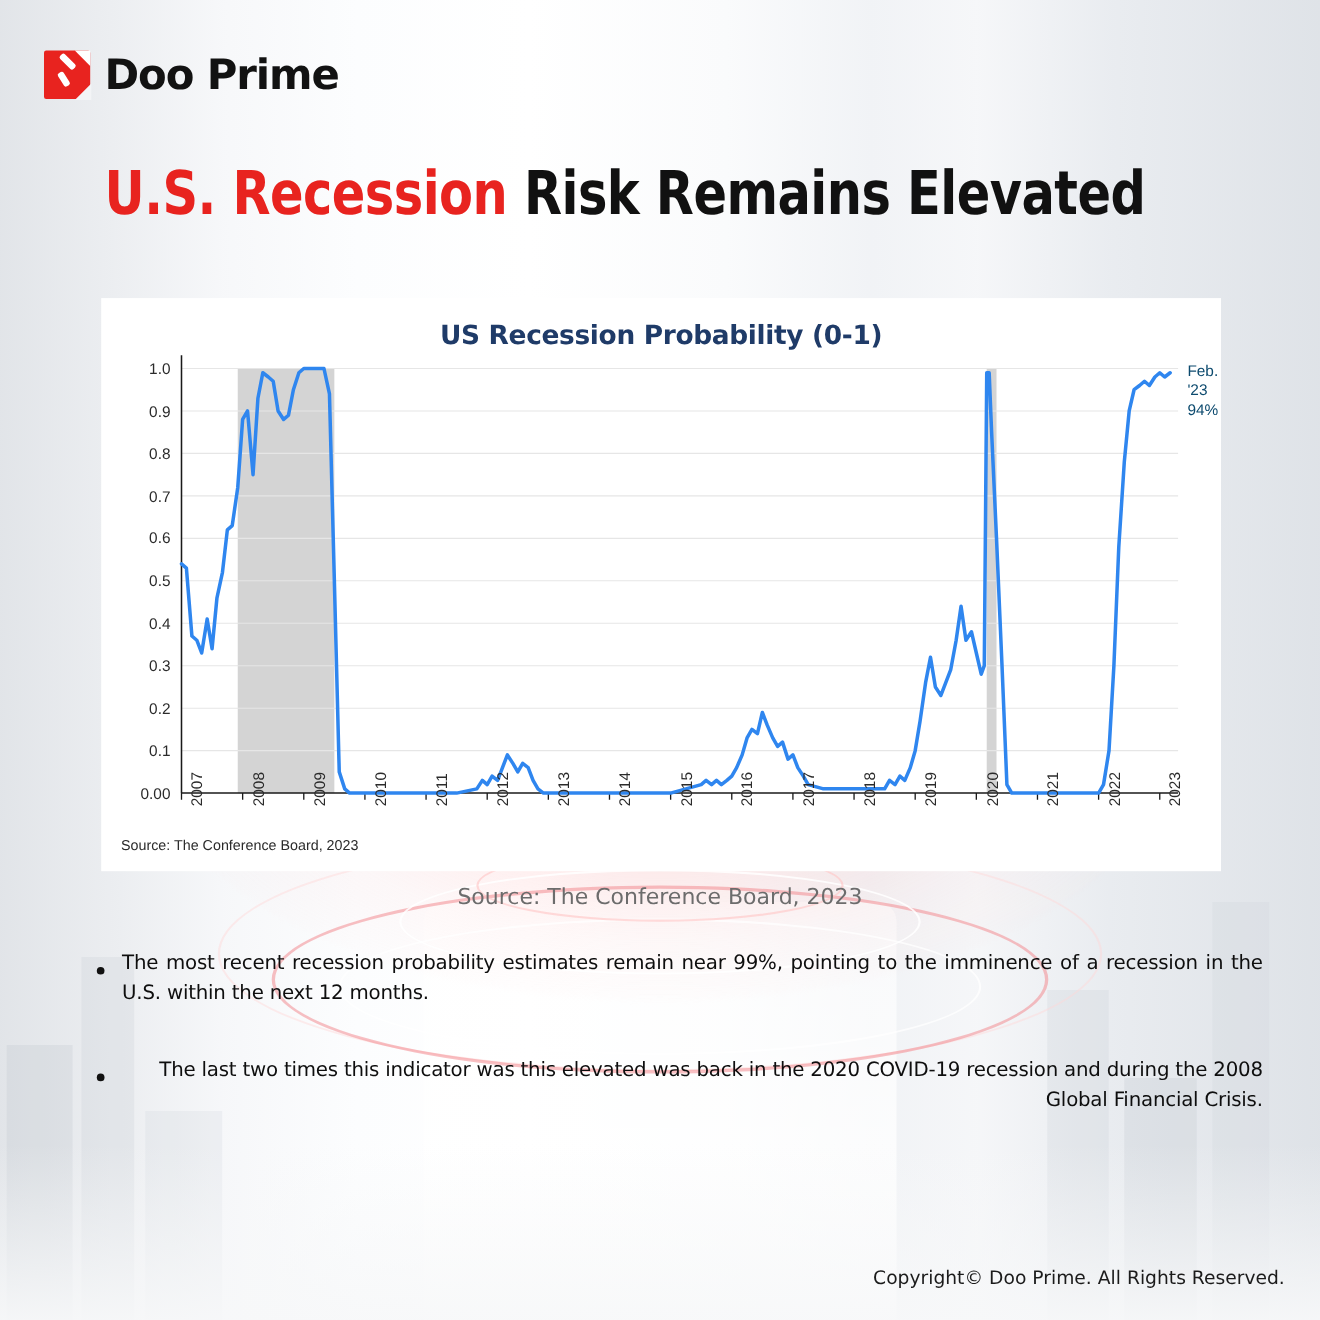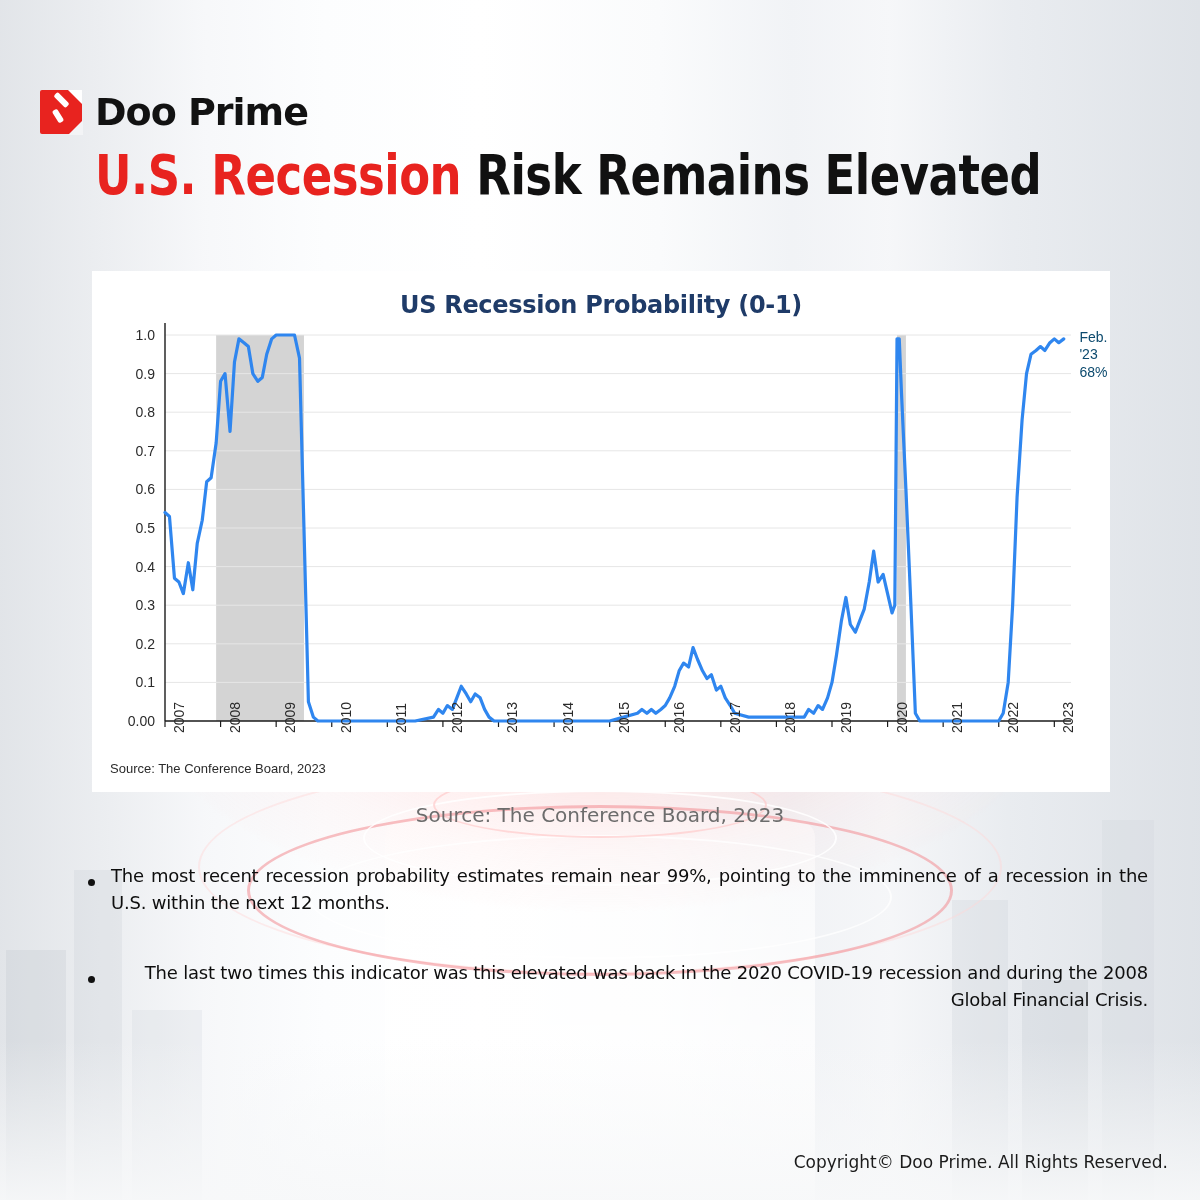--- a/index.html
+++ b/index.html
@@ -75,21 +75,21 @@
     top:820px;width:430px;height:380px;
     background:linear-gradient(180deg,rgba(255,255,255,.55),rgba(255,255,255,.92));
     border-radius:18px 18px 0 0;
   }
   .bg-bottomfade{
     position:absolute;left:0;right:0;bottom:0;height:160px;
     background:linear-gradient(180deg,rgba(255,255,255,0),rgba(247,248,249,.92));
   }
 
   
-  #logo{position:absolute;left:40px;top:46px;display:flex;align-items:flex-start;gap:13px;margin-top:44px;}
+  #logo{position:absolute;left:40px;top:46px;display:flex;align-items:flex-start;gap:13px;}
   .logo-mark{position:relative;width:42px;height:44px;}
   .logo-mark .sq{position:absolute;inset:0;background:#e8231f;border-radius:2px;}
   .logo-mark .notch{position:absolute;right:0;top:0;width:0;height:0;
      border-top:14px solid #fff;border-left:14px solid transparent;}
   .logo-mark .slash1{position:absolute;left:13px;top:7px;width:17px;height:6px;
      background:#fff;transform:rotate(45deg);border-radius:2px;}
   .logo-mark .slash2{position:absolute;left:11px;top:23px;width:14px;height:6px;
      background:#fff;transform:rotate(58deg);border-radius:2px;}
   .logo-mark .cut{position:absolute;right:-1px;bottom:-1px;width:0;height:0;
      border-bottom:15px solid #f3f4f6;border-left:15px solid transparent;}
@@ -208,21 +208,21 @@
         <line x1="668.411042944787" y1="450" x2="668.411042944787" y2="456" stroke="#1a1a1a" stroke-width="1.2"></line>
         <line x1="723.9938650306767" y1="450" x2="723.9938650306767" y2="456" stroke="#1a1a1a" stroke-width="1.2"></line>
         <line x1="779.5766871165665" y1="450" x2="779.5766871165665" y2="456" stroke="#1a1a1a" stroke-width="1.2"></line>
         <line x1="835.1595092024561" y1="450" x2="835.1595092024561" y2="456" stroke="#1a1a1a" stroke-width="1.2"></line>
         <line x1="890.7423312883459" y1="450" x2="890.7423312883459" y2="456" stroke="#1a1a1a" stroke-width="1.2"></line>
         <line x1="946.3251533742356" y1="450" x2="946.3251533742356" y2="456" stroke="#1a1a1a" stroke-width="1.2"></line>
         <polyline points="57.00,241.56 61.45,245.42 66.45,307.18 70.90,311.04 75.34,322.62 80.34,291.74 84.79,318.76 89.24,272.44 94.24,249.28 98.69,210.68 103.13,206.82 108.14,172.08 112.58,110.32 117.03,102.60 122.03,160.50 126.48,91.02 130.93,67.86 135.93,71.72 140.37,75.58 144.82,102.60 149.82,110.32 154.27,106.46 158.72,83.30 163.72,67.86 168.17,64.00 172.61,64.00 177.61,64.00 182.06,64.00 186.51,64.00 191.51,87.16 195.96,257.00 200.40,430.70 205.41,446.14 209.85,450.00 223.75,450.00 251.54,450.00 279.33,450.00 307.12,450.00 325.47,446.14 330.47,438.42 334.91,442.28 339.36,434.56 344.36,438.42 348.81,426.84 353.26,415.26 358.26,422.98 362.71,430.70 367.15,422.98 372.15,426.84 376.60,438.42 381.05,446.14 386.05,450.00 390.50,450.00 418.29,450.00 446.08,450.00 473.87,450.00 501.66,450.00 515.56,446.14 529.45,442.28 533.90,438.42 538.90,442.28 543.35,438.42 547.80,442.28 552.80,438.42 557.25,434.56 561.69,426.84 566.69,415.26 571.14,399.82 575.59,392.10 580.59,395.96 585.04,376.66 589.48,388.24 594.49,399.82 598.93,407.54 603.38,403.68 608.38,419.12 612.83,415.26 617.27,426.84 622.28,434.56 626.72,442.28 640.62,446.14 668.41,446.14 682.31,446.14 696.20,446.14 700.65,438.42 705.65,442.28 710.10,434.56 714.54,438.42 719.55,426.84 723.99,411.40 728.44,384.38 733.44,349.64 737.89,326.48 742.34,353.50 747.34,361.22 751.79,349.64 756.23,338.06 761.23,311.04 765.68,280.16 770.13,311.04 775.13,303.32 779.58,322.62 784.02,341.92 786.80,334.20 789.03,67.86 791.25,67.86 793.47,121.90 797.92,218.40 802.92,334.20 807.37,442.28 811.81,450.00 816.82,450.00 835.16,450.00 862.95,450.00 890.74,450.00 895.19,442.28 900.19,411.40 904.64,334.20 909.08,226.12 914.09,148.92 918.53,102.60 922.98,83.30 927.98,79.44 932.43,75.58 936.88,79.44 941.88,71.72 946.33,67.86 950.77,71.72 955.77,67.86" fill="none" stroke="#2f86ef" stroke-width="3.2" stroke-linejoin="round" stroke-linecap="round"></polyline>
       </svg>
   <div class="ytick" style="top: 64px; right: 971px;">1.0</div><div class="ytick" style="top: 102.6px; right: 971px;">0.9</div><div class="ytick" style="top: 141.2px; right: 971px;">0.8</div><div class="ytick" style="top: 179.8px; right: 971px;">0.7</div><div class="ytick" style="top: 218.4px; right: 971px;">0.6</div><div class="ytick" style="top: 257px; right: 971px;">0.5</div><div class="ytick" style="top: 295.6px; right: 971px;">0.4</div><div class="ytick" style="top: 334.2px; right: 971px;">0.3</div><div class="ytick" style="top: 372.8px; right: 971px;">0.2</div><div class="ytick" style="top: 411.4px; right: 971px;">0.1</div><div class="ytick" style="top: 450px; right: 971px;">0.00</div><div class="xtick" style="left: 63px; top: 462px;">2007</div><div class="xtick" style="left: 118.583px; top: 462px;">2008</div><div class="xtick" style="left: 174.166px; top: 462px;">2009</div><div class="xtick" style="left: 229.748px; top: 462px;">2010</div><div class="xtick" style="left: 285.331px; top: 462px;">2011</div><div class="xtick" style="left: 340.914px; top: 462px;">2012</div><div class="xtick" style="left: 396.497px; top: 462px;">2013</div><div class="xtick" style="left: 452.08px; top: 462px;">2014</div><div class="xtick" style="left: 507.663px; top: 462px;">2015</div><div class="xtick" style="left: 563.245px; top: 462px;">2016</div><div class="xtick" style="left: 618.828px; top: 462px;">2017</div><div class="xtick" style="left: 674.411px; top: 462px;">2018</div><div class="xtick" style="left: 729.994px; top: 462px;">2019</div><div class="xtick" style="left: 785.577px; top: 462px;">2020</div><div class="xtick" style="left: 841.16px; top: 462px;">2021</div><div class="xtick" style="left: 896.742px; top: 462px;">2022</div><div class="xtick" style="left: 952.325px; top: 462px;">2023</div><div class="annot" style="left: 971.442px; top: 57.86px;">
         <div>Feb. '23</div>
-        <div>68%</div>
+        <div>94%</div>
       </div></div>
   <div id="chart-source">Source: The Conference Board, 2023</div>
 </div>
 
 <div id="source-caption">Source: The Conference Board, 2023</div>
 
 <div id="bullets">
   <div class="bullet b1">
     <div class="dot"></div>
     <div class="txt">The most recent recession probability estimates remain near 99%, pointing to the imminence of a recession in the U.S. within the next 12 months.</div>

